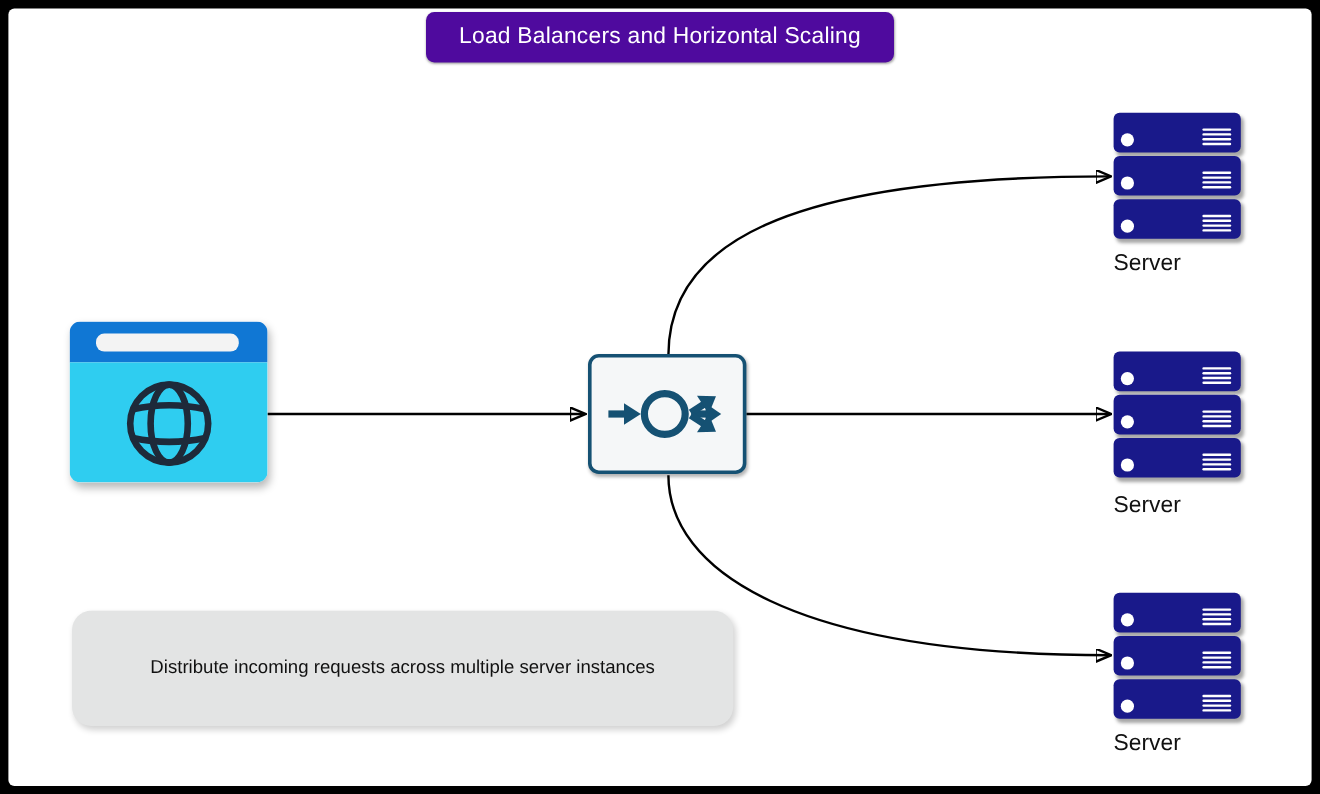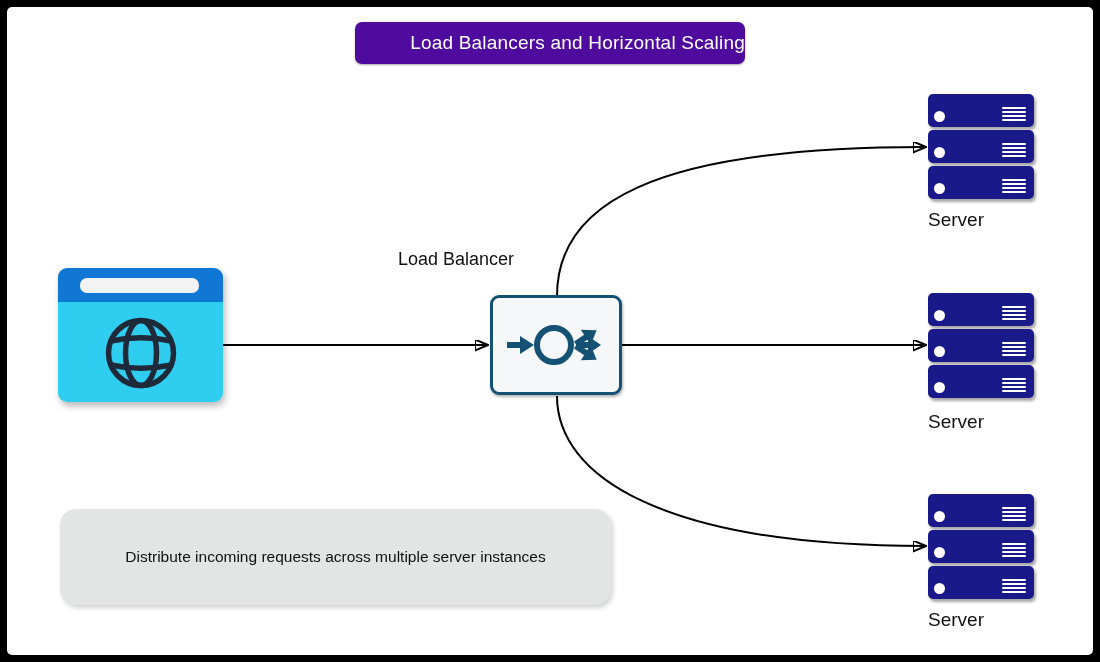--- a/index.html
+++ b/index.html
@@ -7,23 +7,22 @@
     position:relative; width:1100px; height:662px; background:#000;
     font-family:"Liberation Sans", sans-serif; overflow:hidden;
   }
   .canvas { position:absolute; inset:7px; background:#fff; border-radius:5px; z-index:0; }
   .frame > *:not(.canvas) { z-index:1; }
 
   
   .banner {
     position:absolute; left:355px; top:10px; width:390px; height:42px;
     background:var(--banner-bg,#4F0A9E); border-radius:7px;
-    display:flex; align-items:center; justify-content:flex-end;
+    display:flex; align-items:center; justify-content:center;
     box-shadow:0 1px 2px rgba(0,0,0,.35);
-    margin-top:12px;
   }
   .banner span { color:var(--banner-fg,#fff); font-size:19px; letter-spacing:.2px; }
 
   
   svg.connectors { position:absolute; left:0; top:0; width:1100px; height:662px; pointer-events:none; }
   .connectors path, .connectors line { stroke:var(--connector,#000); stroke-width:2; fill:none; }
 
   
   .browser {
     position:absolute; left:58px; top:268px; width:165px; height:134px;
@@ -113,21 +112,20 @@
     <div class="browser-body">
       <svg class="globe" viewBox="0 0 78 78">
         <circle cx="39" cy="39" r="32.5"></circle>
         <ellipse cx="39" cy="39" rx="15.5" ry="32.5"></ellipse>
         <path d="M8.8,27 Q39,20.5 69.2,27"></path>
         <path d="M8.8,51 Q39,57.5 69.2,51"></path>
       </svg>
     </div>
   </div>
 
-  <div class="lb-label">Load Balancer</div>
   <div class="lb-box">
     <svg class="lb-icon" viewBox="0 0 104 72">
       <circle class="stroke" cx="50" cy="36" r="17" stroke-width="6"></circle>
       <g class="fill">
         <rect x="3" y="33" width="14" height="6"></rect>
         <polygon points="16,27 30,36 16,45"></polygon>
       </g>
       <g id="fanarrow" class="fill">
         <rect x="72" y="33" width="13" height="6"></rect>
         <polygon points="84,27 97,36 84,45"></polygon>

